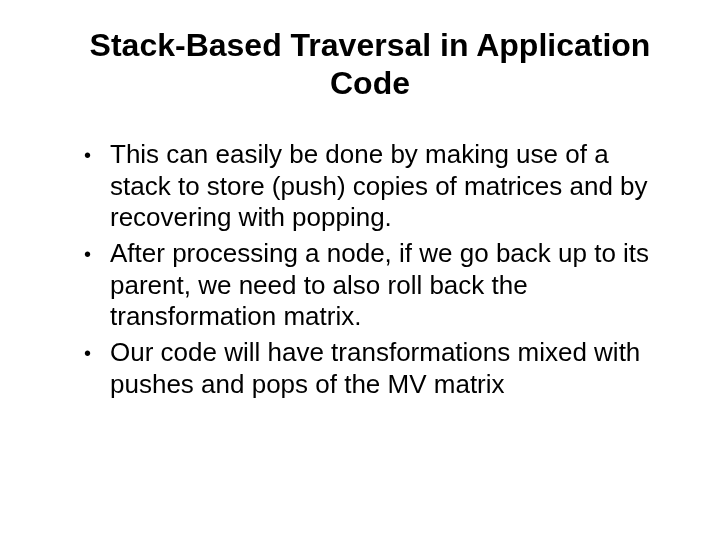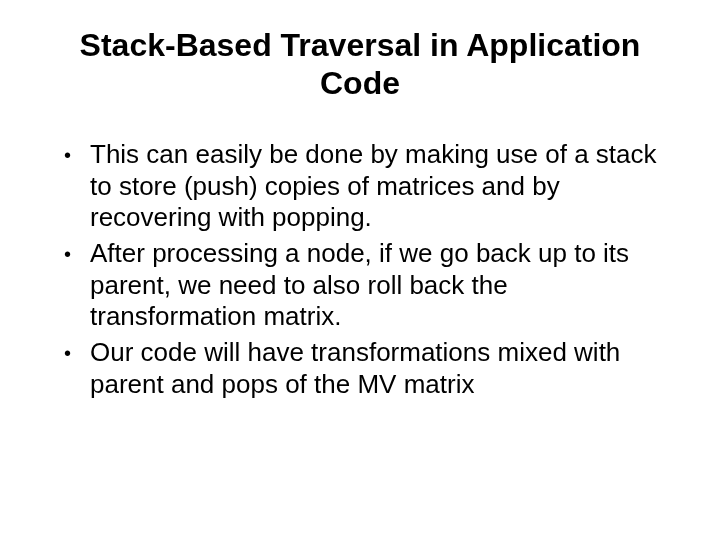--- a/index.html
+++ b/index.html
@@ -8,21 +8,21 @@
     width: 720px;
     height: 540px;
     background: #ffffff;
     font-family: Arial, Helvetica, sans-serif;
     color: #000;
   }
   .slide {
     box-sizing: border-box;
     width: 720px;
     height: 540px;
-    padding: 18px 36px 36px 36px;
+    padding: 18px 36px 36px 56px;
   }
   .title {
     font-size: 32px;
     font-weight: bold;
     text-align: center;
     line-height: 1.2;
     margin: 8px 0 36px 0;
   }
   ul.bullets {
     list-style: none;
@@ -46,15 +46,15 @@
   }
 </style>
 </head>
 <body>
 
 <div class="slide">
   <div class="title">Stack-Based Traversal in Application Code</div>
   <ul class="bullets">
     <li>This can easily be done by making use of a stack to store (push) copies of matrices and by recovering with popping.</li>
     <li>After processing a node, if we go back up to its parent, we need to also roll back the transformation matrix.</li>
-    <li>Our code will have transformations mixed with parent and pops of the MV matrix</li>
+    <li>Our code will have transformations mixed with pushes and pops of the MV matrix</li>
   </ul>
 </div>
 
 </body></html>

